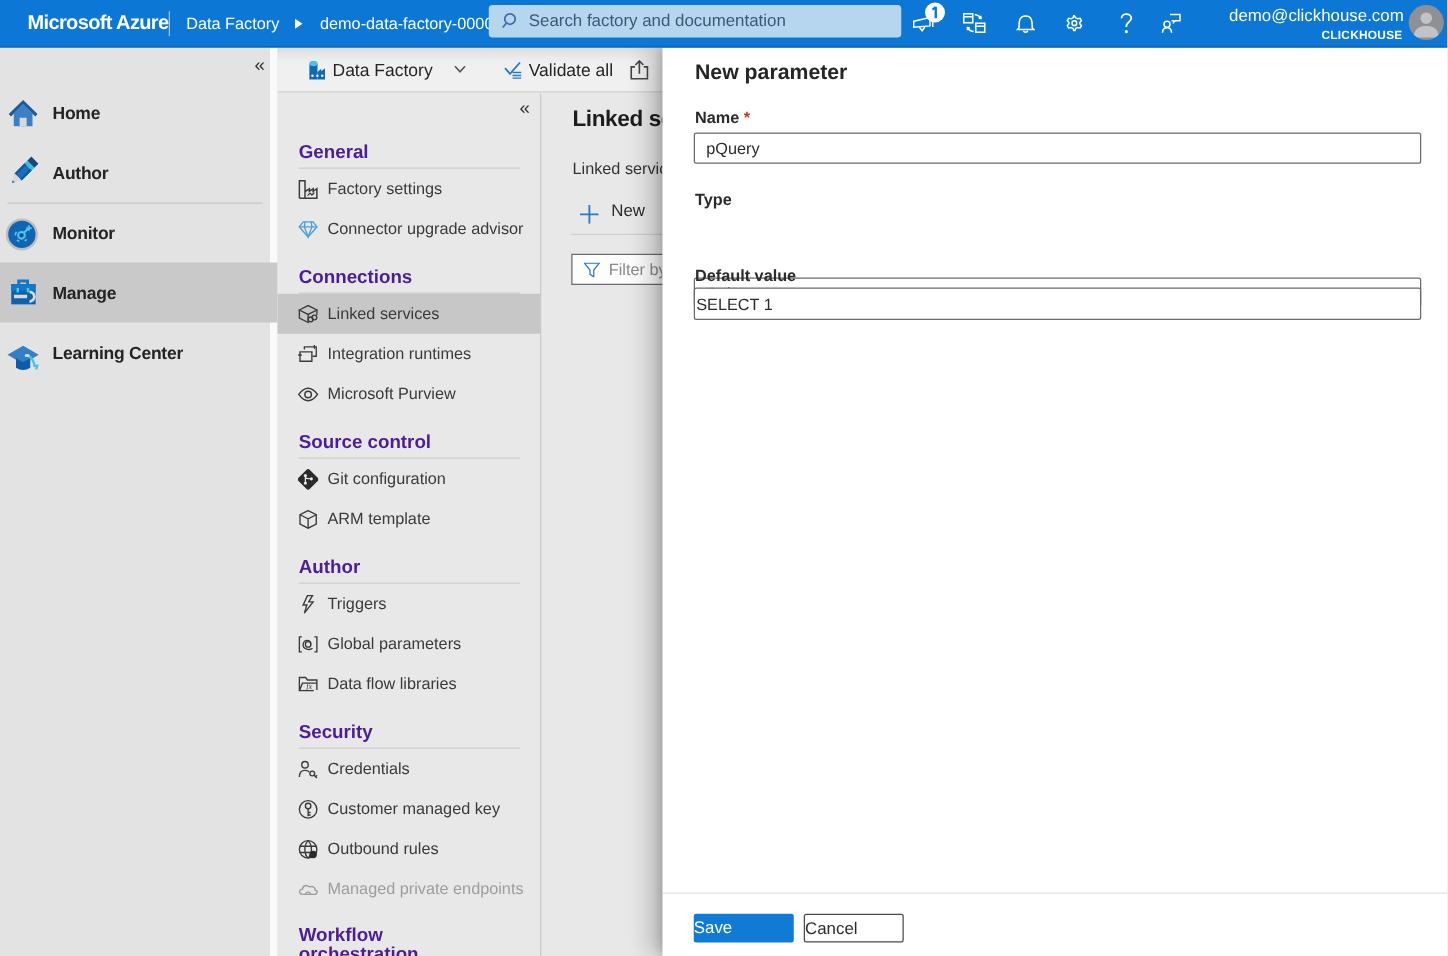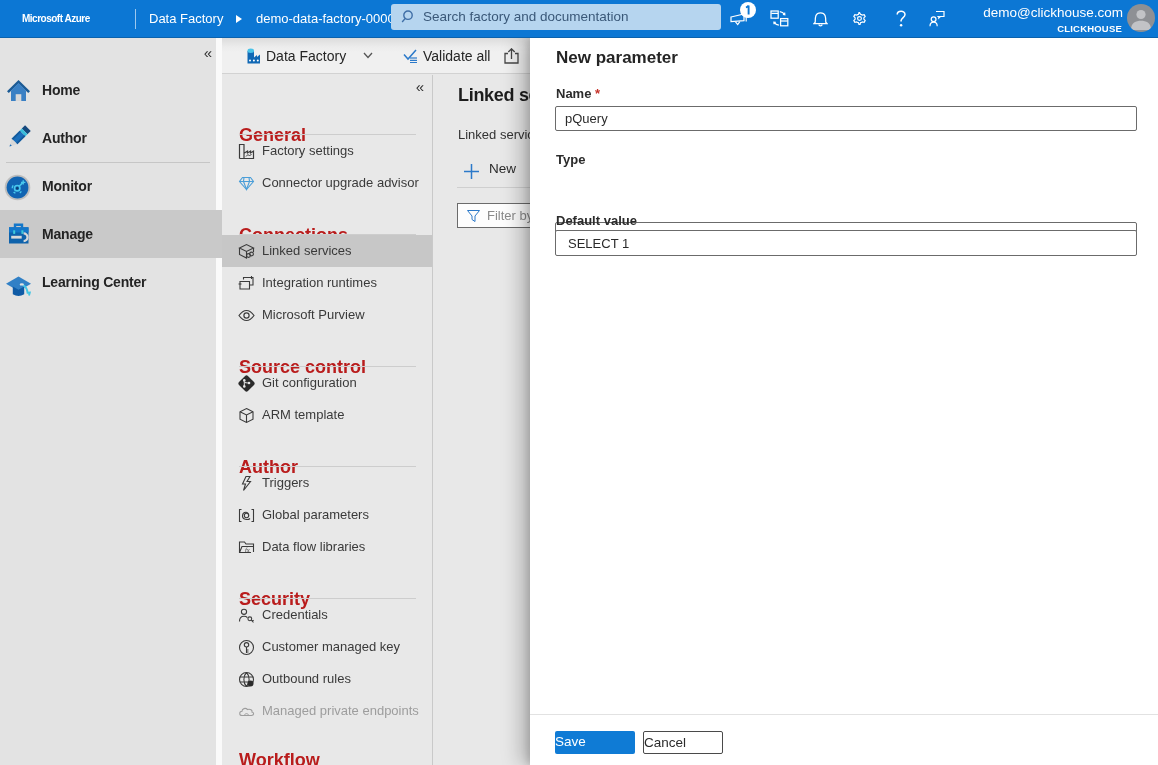--- a/index.html
+++ b/index.html
@@ -2,21 +2,21 @@
 <html><head>
 <meta charset="utf-8">
 <style>
 * { margin:0; padding:0; box-sizing:border-box; }
 html,body { width:1158px; height:765px; overflow:hidden; }
 body { font-family:"Liberation Sans", sans-serif; position:relative; background:#e8e8e8; }
 .abs { position:absolute; }
 
 
 #hdr { left:0; top:0; width:1158px; height:38px; background:#0c77d4; border-bottom:1px solid #0b62ad; z-index:5; }
-#hdr .msz { left:22px; top:0; height:44px; line-height:38px; color:#fff; font-size:10px; font-weight:700; letter-spacing:-0.5px; }
+#hdr .msz { left:22px; top:0; height:44px; line-height:38px; color:#fff; font-size:16px; font-weight:700; letter-spacing:-0.5px; }
 #hdr .vsep { left:135px; top:9px; width:1px; height:20px; background:rgba(255,255,255,.6); }
 #hdr .bc1 { left:149px; top:0; height:38px; line-height:38px; color:#fff; font-size:13px; }
 #hdr .tri { left:236px; top:14.5px; width:0; height:0; border-left:6.5px solid #fff; border-top:4.5px solid transparent; border-bottom:4.5px solid transparent; }
 #hdr .bc2 { left:256px; top:0; height:38px; line-height:38px; color:#fff; font-size:13px; width:136px; overflow:hidden; white-space:nowrap; }
 #search { left:391px; top:4px; width:330px; height:26px; background:#b6d5ef; border-radius:3px; z-index:6; }
 #search svg { position:absolute; left:10px; top:5px; }
 #search .ph { position:absolute; left:32px; top:0; line-height:26px; font-size:13.5px; color:#3a5878; }
 .hico { top:9px; z-index:6; }
 #badge { left:740px; top:2px; width:16px; height:16px; border-radius:50%; background:#fff; z-index:7; }
 #uname { right:35px; top:5px; color:#fff; font-size:13.5px;margin-left:38px; }
@@ -34,21 +34,21 @@
 #nav .nsep { position:absolute; left:6px; width:204px; height:1px; background:#c6c6c6; }
 
 
 #toolbar { left:222px; top:38px; width:936px; height:36px; background:linear-gradient(180deg,#dcdcdc 0,#ececec 9px,#f0f0f0 14px); border-bottom:1px solid #d2d2d2; z-index:1; }
 #toolbar .tico { position:absolute; }
 #toolbar .tlabel { position:absolute; top:0; line-height:36px; font-size:14px; color:#252525; }
 
 
 #menu { left:222px; top:75px; width:210px; height:690px; background:#e8e8e8; z-index:1; }
 #menu .collapse { position:absolute; right:8px; top:3px; font-size:15px; color:#333; }
-.mhead { position:absolute; left:17px; font-size:18px; font-weight:700; color:#b91c1c;margin-top:12px; }
+.mhead { position:absolute; left:17px; font-size:15px; font-weight:700; color:#4c1d95; }
 .msep { position:absolute; left:17px; width:177px; height:1px; background:#cdcdcd; }
 .mitem { position:absolute; left:0; width:210px; height:32px; }
 .mitem.sel { background:#c7c7c7; width:210px; }
 .mitem .micon { position:absolute; left:16px; top:8px; width:17px; height:17px; }
 .mitem .mlabel { position:absolute; left:40px; top:0; line-height:32px; font-size:13px; color:#3a3a3a; white-space:nowrap; }
 .mitem.dis .mlabel { color:#9d9d9d; }
 
 
 #main { left:432px; top:75px; width:98px; height:690px; background:#e8e8e8; border-left:1px solid #c9c9c9; z-index:1; overflow:hidden; }
 
@@ -397,17 +397,17 @@
   <h1>New parameter</h1>
   <div class="flabel" style="top:48px">Name <span style="color:#c53128">*</span></div>
   <div class="fbox" style="top:68px; height:25px; line-height:24px; padding-left:9px;">pQuery</div>
   <div class="flabel" style="top:114px">Type</div>
   <div class="fbox" style="top:136px; height:24px; line-height:23px; padding-left:9px;margin-top:48px;">String
     <svg style="position:absolute; right:12px; top:8px;" width="13" height="8" viewBox="0 0 13 8">
         <path d="M1 1 L6.5 6.5 L12 1" fill="none" stroke="#444" stroke-width="1.2"></path>
       </svg>
   </div>
   <div class="flabel" style="top:175px">Default value</div>
-  <div class="fbox" style="top:192px; height:26px; line-height:25px; padding-left:12px;">SELECT 1</div>
+  <div class="fbox" style="top:192px; height:26px; line-height:25px; padding-left:1px;">SELECT 1</div>
   <div class="ftr-sep"></div>
   <div id="btn-save" class="btn">Save</div>
   <div id="btn-cancel" class="btn">Cancel</div>
 </div>
 
 </body></html>

